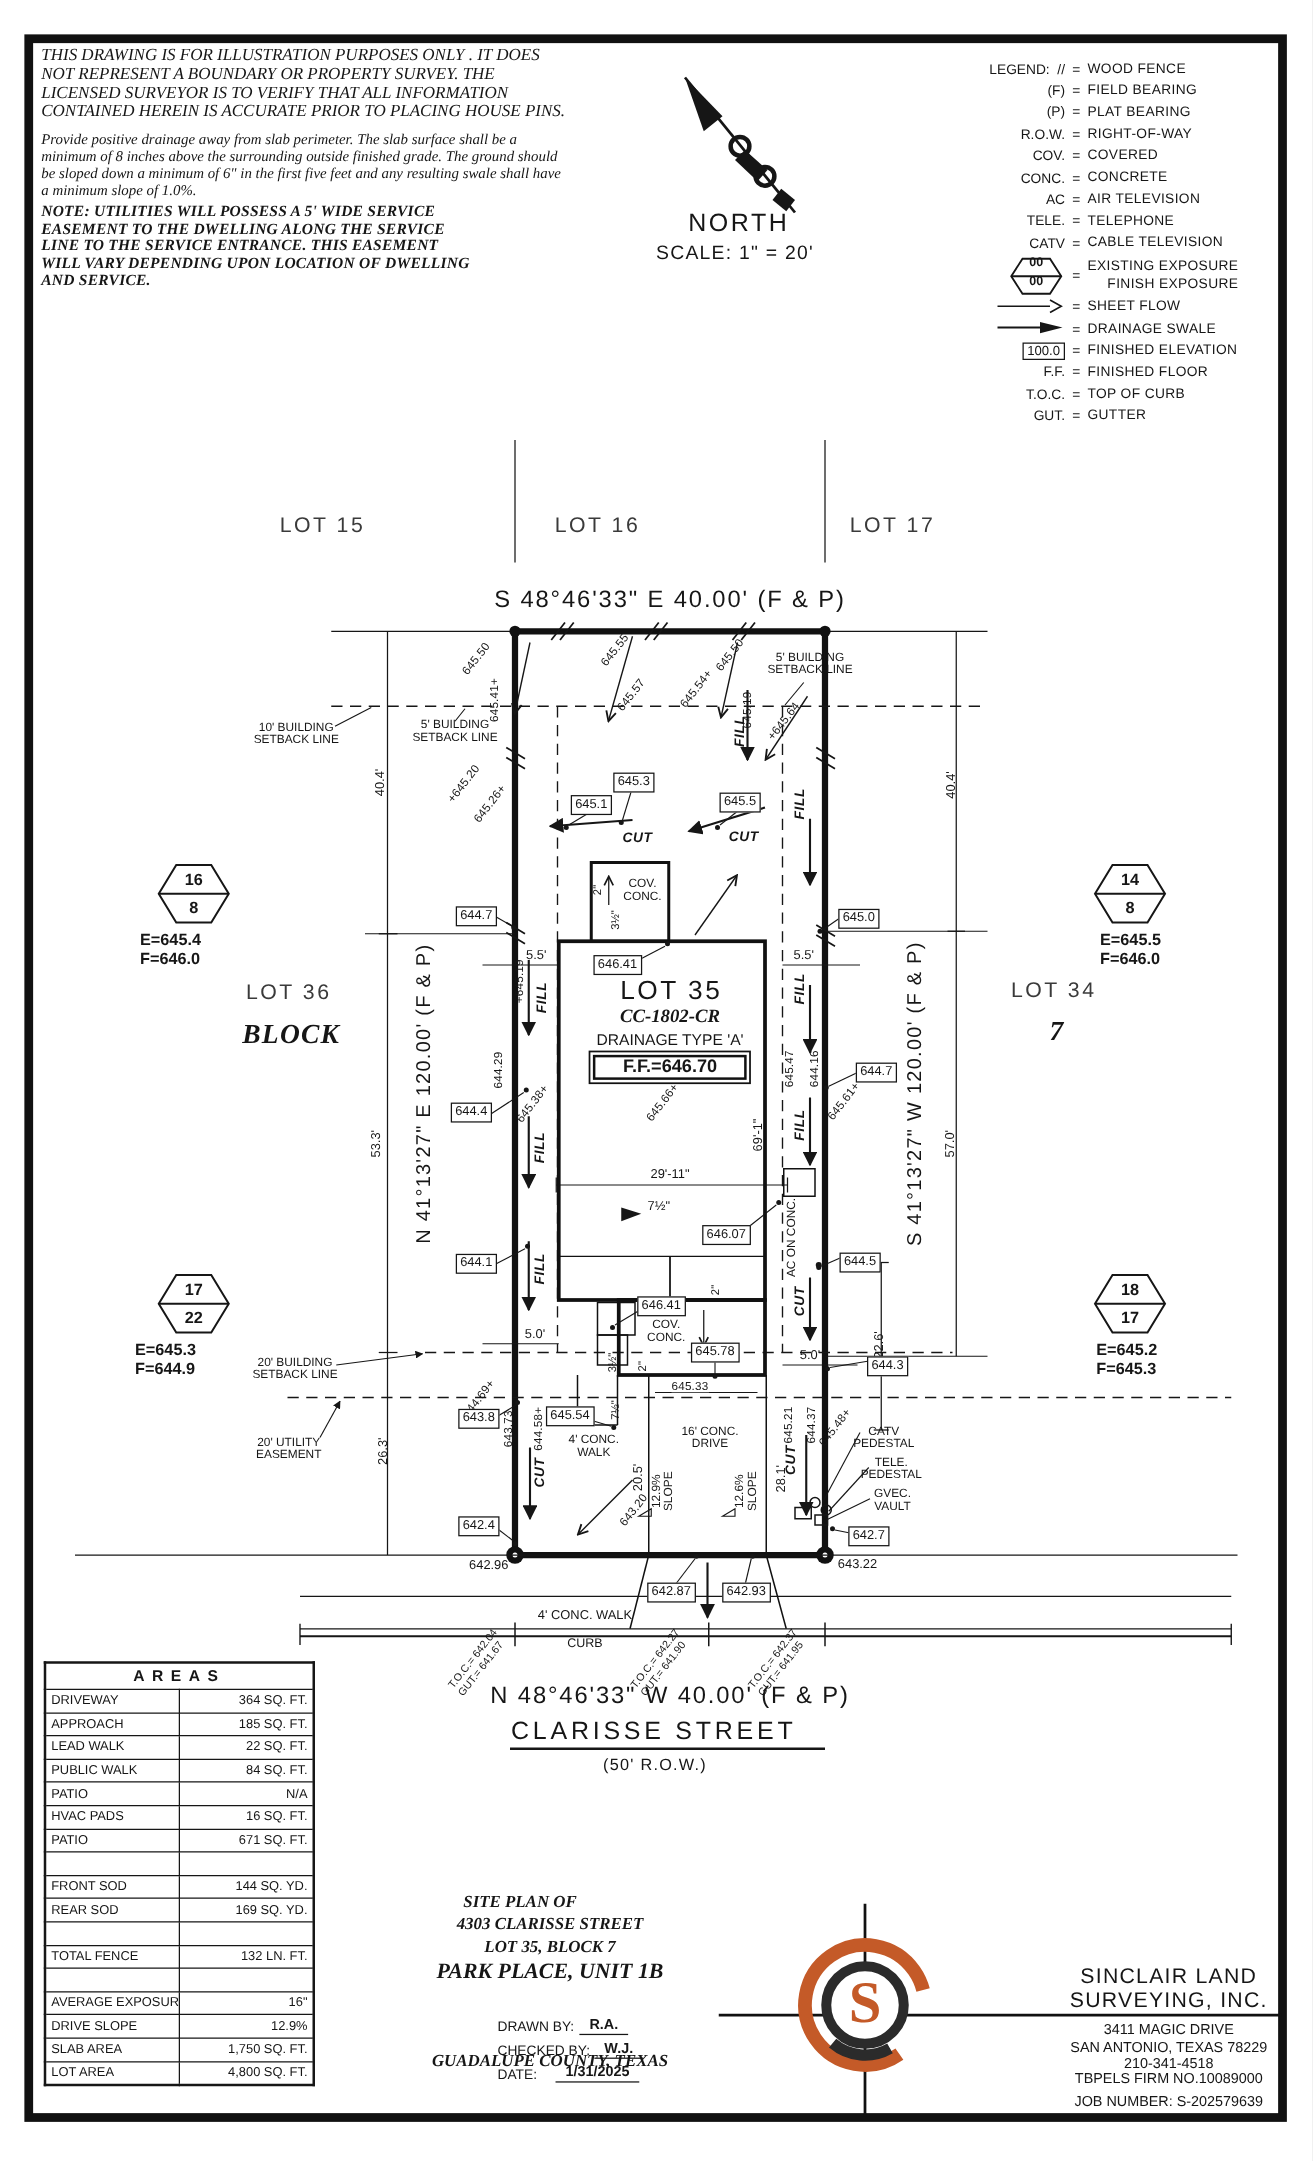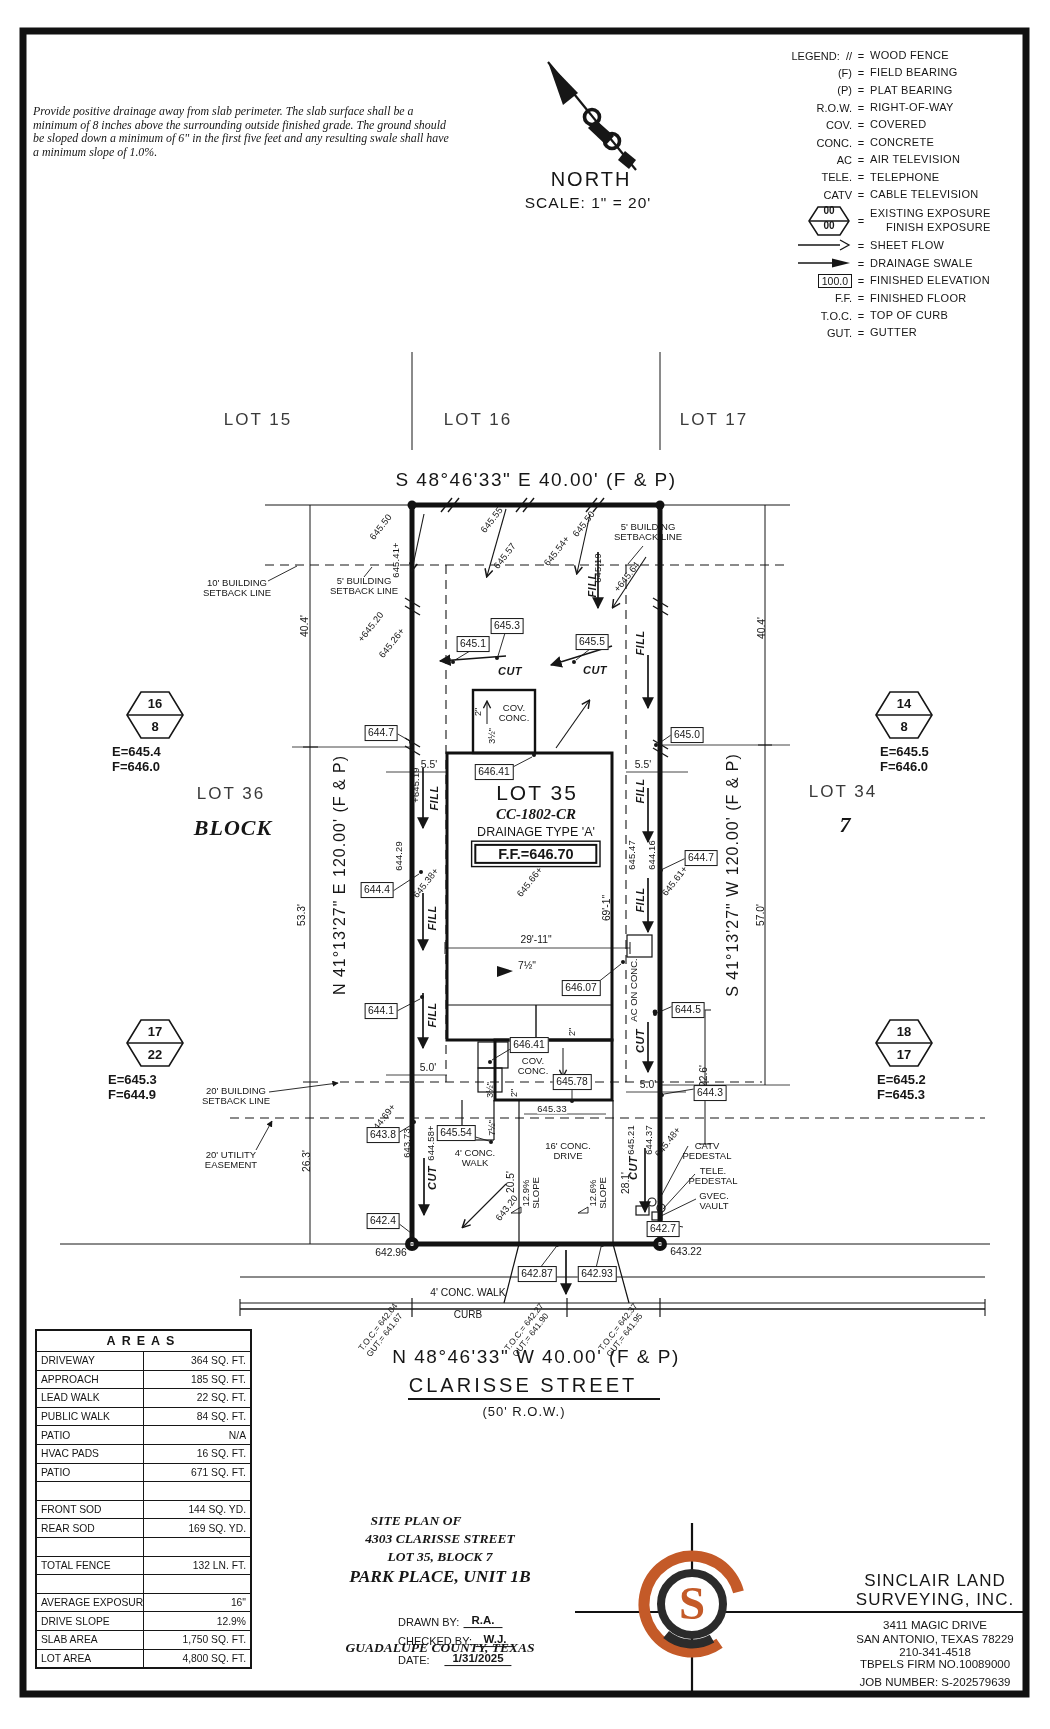--- a/index.html
+++ b/index.html
@@ -275,21 +275,23 @@
       <line x1="575" y1="1612" x2="1025" y2="1612" stroke="#111" stroke-width="2.2"></line>
       <line x1="692" y1="1523" x2="692" y2="1693" stroke="#111" stroke-width="2.2"></line>
     </g>
     <g>
       <circle cx="692" cy="1604" r="48" fill="none" stroke="#c45a28" stroke-width="11" stroke-dasharray="243 59" transform="rotate(55 692 1604)"></circle>
       <circle cx="692" cy="1604" r="40" fill="none" stroke="#2b2b2b" stroke-width="9" stroke-dasharray="49 202" transform="rotate(60 692 1604)"></circle>
       <circle cx="692" cy="1604" r="31" fill="#fff" stroke="#2b2b2b" stroke-width="8"></circle>
     </g>
   </svg>
 
+  <div class="lbl tl disc1" style="left:33px;top:37px">THIS DRAWING IS FOR ILLUSTRATION PURPOSES ONLY . IT DOES NOT REPRESENT A BOUNDARY OR PROPERTY SURVEY. THE LICENSED SURVEYOR IS TO VERIFY THAT ALL INFORMATION CONTAINED HEREIN IS ACCURATE PRIOR TO PLACING HOUSE PINS.</div>
   <div class="lbl tl disc2" style="left:33px;top:105px">Provide positive drainage away from slab perimeter. The slab surface shall be a minimum of 8 inches above the surrounding outside finished grade. The ground should be sloped down a minimum of 6" in the first five feet and any resulting swale shall have a minimum slope of 1.0%.</div>
+  <div class="lbl tl disc3" style="left:33px;top:163px">NOTE: UTILITIES WILL POSSESS A 5' WIDE SERVICE EASEMENT TO THE DWELLING ALONG THE SERVICE LINE TO THE SERVICE ENTRANCE. THIS EASEMENT WILL VARY DEPENDING UPON LOCATION OF DWELLING AND SERVICE.</div>
 
   <div class="lbl" style="left:591px;top:179px;font-size:20px;letter-spacing:2px">NORTH</div>
   <div class="lbl" style="left:588px;top:203px;font-size:15.5px;letter-spacing:1px">SCALE: 1" = 20'</div>
 
   <div class="legend">
     <div class="lg-row">
         <span class="lg-sym"><span>LEGEND:</span>&nbsp;&nbsp;<span>//</span></span>
         <span class="lg-eq">=</span>
         <span class="lg-desc">WOOD FENCE</span>
       </div>
@@ -435,21 +437,21 @@
   <div class="lbl bx" style="left:701px;top:858px">644.7</div>
   <div class="lbl bx" style="left:381px;top:1011px">644.1</div>
   <div class="lbl bx" style="left:581px;top:988px">646.07</div>
   <div class="lbl bx" style="left:688px;top:1010px">644.5</div>
   <div class="lbl bx" style="left:529px;top:1045px">646.41</div>
   <div class="lbl bx" style="left:572px;top:1082px">645.78</div>
   <div class="lbl bx" style="left:710px;top:1093px">644.3</div>
   <div class="lbl bx" style="left:383px;top:1135px">643.8</div>
   <div class="lbl bx" style="left:456px;top:1133px">645.54</div>
   <div class="lbl bx" style="left:383px;top:1221px">642.4</div>
-  <div class="lbl bx" style="left:663px;top:1229px">642.7</div>
+  <div class="lbl bx" style="left:695px;top:1229px">642.7</div>
   <div class="lbl bx" style="left:537px;top:1274px">642.87</div>
   <div class="lbl bx" style="left:597px;top:1274px">642.93</div>
 
   <div class="lbl" style="left:537px;top:793px;font-size:21px;letter-spacing:2px;white-space:nowrap">LOT 35</div>
   <div class="lbl serif bi" style="left:536px;top:814px;font-size:15px;white-space:nowrap">CC-1802-CR</div>
   <div class="lbl" style="left:536px;top:832px;font-size:12.5px;white-space:nowrap">DRAINAGE TYPE 'A'</div>
   <div class="lbl ffbox" style="left:536px;top:854px">F.F.=646.70</div>
 
   <div class="lbl lot-adj" style="left:231px;top:794px">LOT 36</div>
   <div class="lbl serif bi" style="left:233px;top:828px;font-size:22px;letter-spacing:1px">BLOCK</div>

